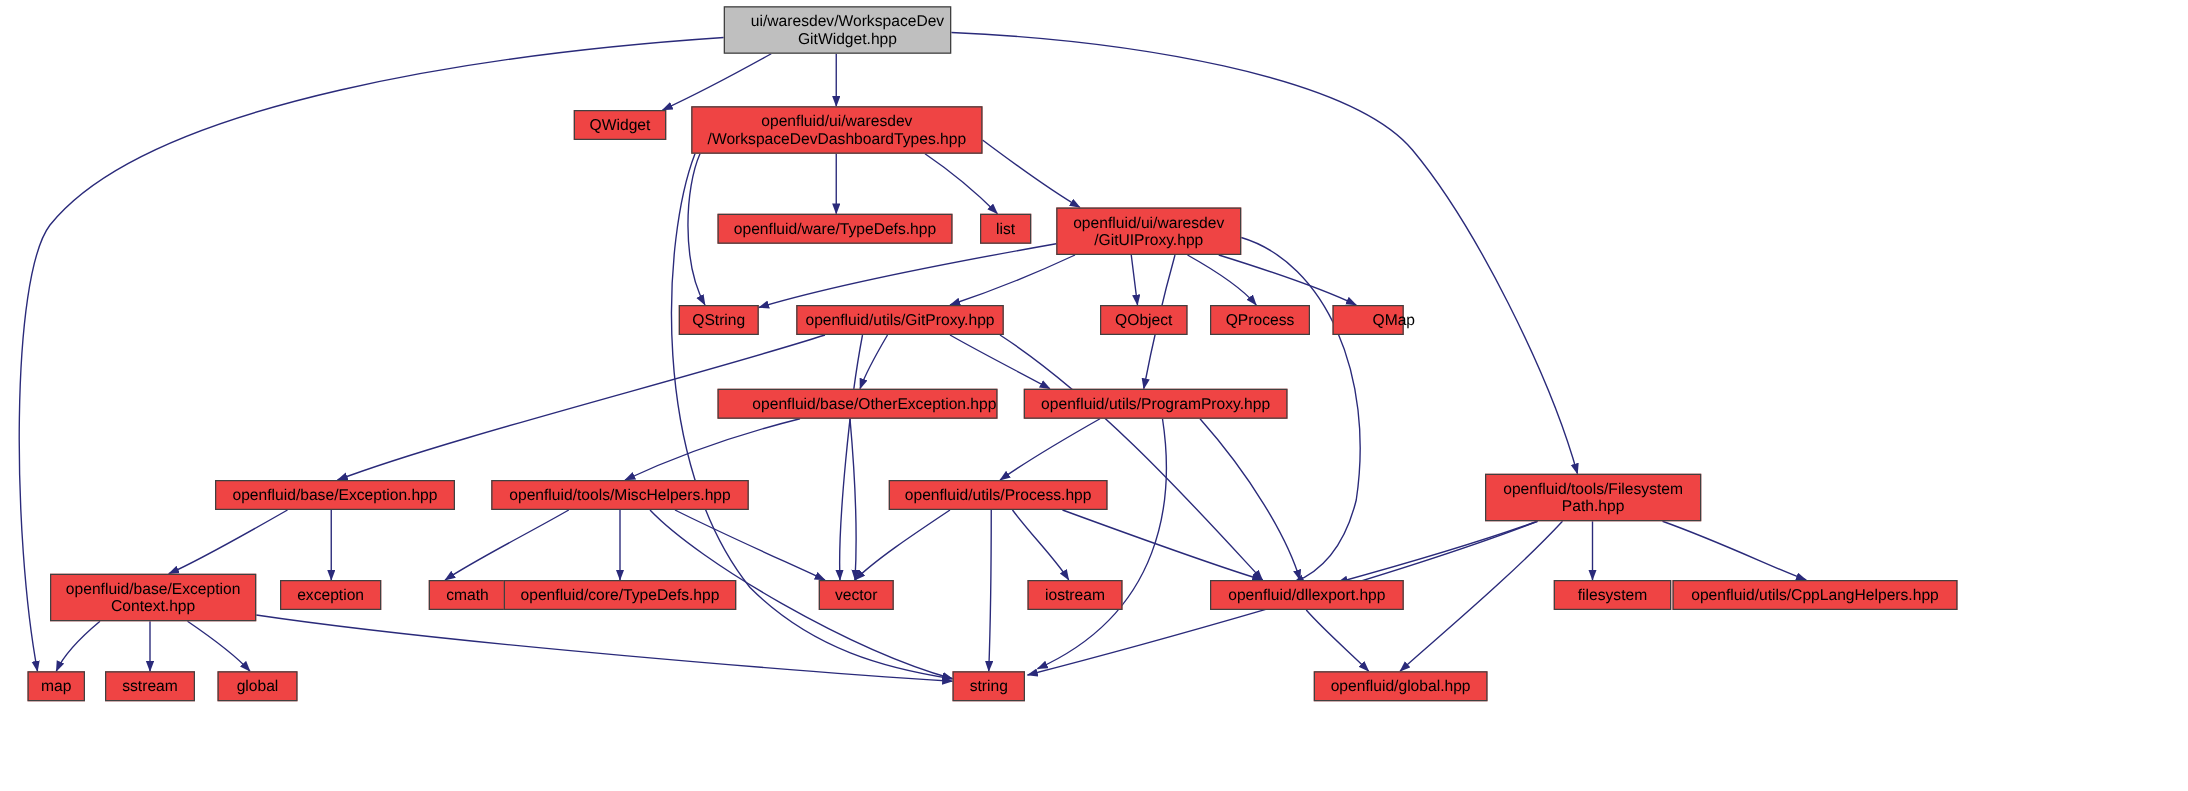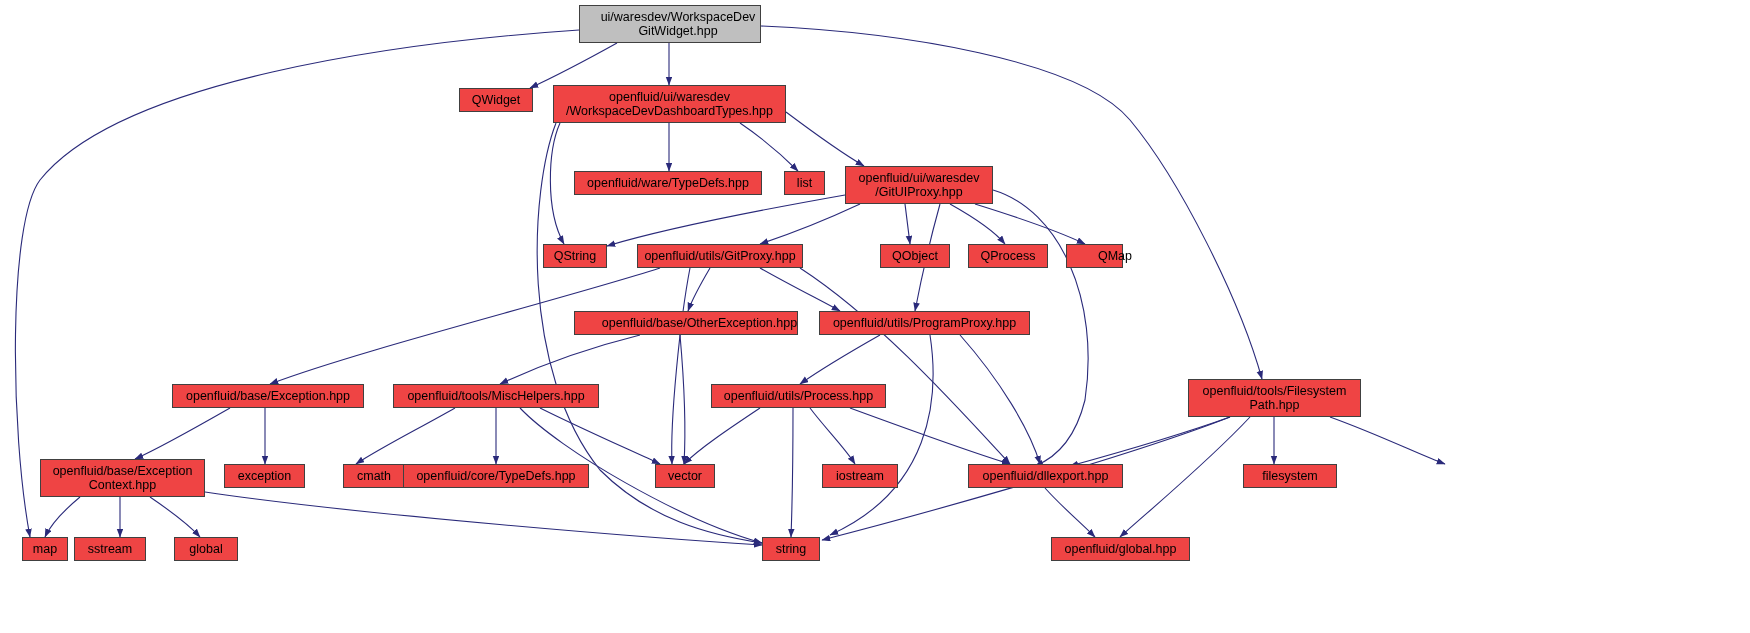--- a/index.html
+++ b/index.html
@@ -124,18 +124,19 @@
 Path.hpp</div>
     <div class="node" style="left: 40px; top: 459px; width: 165px; height: 38px;">openfluid/base/Exception
 Context.hpp</div>
     <div class="node" style="left: 224px; top: 464px; width: 81px; height: 24px;">exception</div>
     <div class="node" style="left: 323px; top: 464px; width: 62px; height: 24px; margin-left: 20px;">cmath</div>
     <div class="node" style="left: 403px; top: 464px; width: 186px; height: 24px;">openfluid/core/TypeDefs.hpp</div>
     <div class="node" style="left: 655px; top: 464px; width: 60px; height: 24px;">vector</div>
     <div class="node" style="left: 822px; top: 464px; width: 76px; height: 24px;">iostream</div>
     <div class="node" style="left: 968px; top: 464px; width: 155px; height: 24px;">openfluid/dllexport.hpp</div>
     <div class="node" style="left: 1231px; top: 464px; width: 94px; height: 24px; margin-left: 12px;">filesystem</div>
+    <div class="node" style="left: 1338px; top: 464px; width: 228px; height: 24px;">openfluid/utils/CppLangHelpers.hpp</div>
     <div class="node" style="left: 22px; top: 537px; width: 46px; height: 24px;">map</div>
-    <div class="node" style="left: 74px; top: 537px; width: 72px; height: 24px;">sstream</div>
+    <div class="node" style="left: 84px; top: 537px; width: 72px; height: 24px;">sstream</div>
     <div class="node" style="left: 174px; top: 537px; width: 64px; height: 24px;">global</div>
     <div class="node" style="left: 762px; top: 537px; width: 58px; height: 24px;">string</div>
     <div class="node" style="left: 1051px; top: 537px; width: 139px; height: 24px;">openfluid/global.hpp</div>
   </div>
 
 </body></html>

